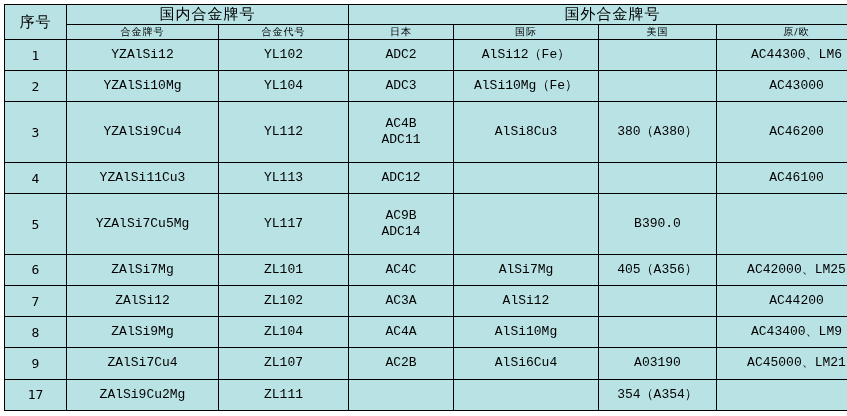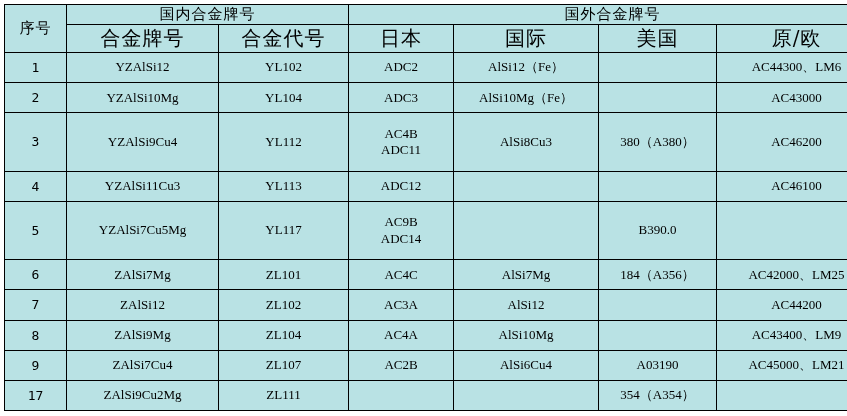--- a/index.html
+++ b/index.html
@@ -37,25 +37,25 @@
   
   .hdr {
     font-family: "DejaVu Serif", "Liberation Serif", serif;
     font-weight: bold;
     font-size: 15px;
     letter-spacing: 1px;
   }
   .hdr-sub {
     font-family: "DejaVu Serif", "Liberation Serif", serif;
     font-weight: bold;
-    font-size: 20px;
+    font-size: 10px;
     letter-spacing: 1px;
   }
   .cell {
-    font-family: Liberation Serif, serif;
+    font-family: Liberation Mono, monospace;
     font-size: 13px;
     letter-spacing: 0px;
     white-space: pre-line;
     line-height: 1.25;
   }
   .num {
     font-family: "DejaVu Sans Mono", "Liberation Mono", monospace;
     font-size: 13px;
   }
   .col-seq { width: 62px; }
@@ -142,21 +142,21 @@
         <td class="cell"></td>
         <td class="cell">B390.0</td>
         <td class="cell"></td>
       </tr>
       <tr>
         <td class="num">6</td>
         <td class="cell">ZAlSi7Mg</td>
         <td class="cell">ZL101</td>
         <td class="cell">AC4C</td>
         <td class="cell">AlSi7Mg</td>
-        <td class="cell">184（A356）</td>
+        <td class="cell">405（A356）</td>
         <td class="cell">AC42000、LM25</td>
       </tr>
       <tr>
         <td class="num">7</td>
         <td class="cell">ZAlSi12</td>
         <td class="cell">ZL102</td>
         <td class="cell">AC3A</td>
         <td class="cell">AlSi12</td>
         <td class="cell"></td>
         <td class="cell">AC44200</td>

